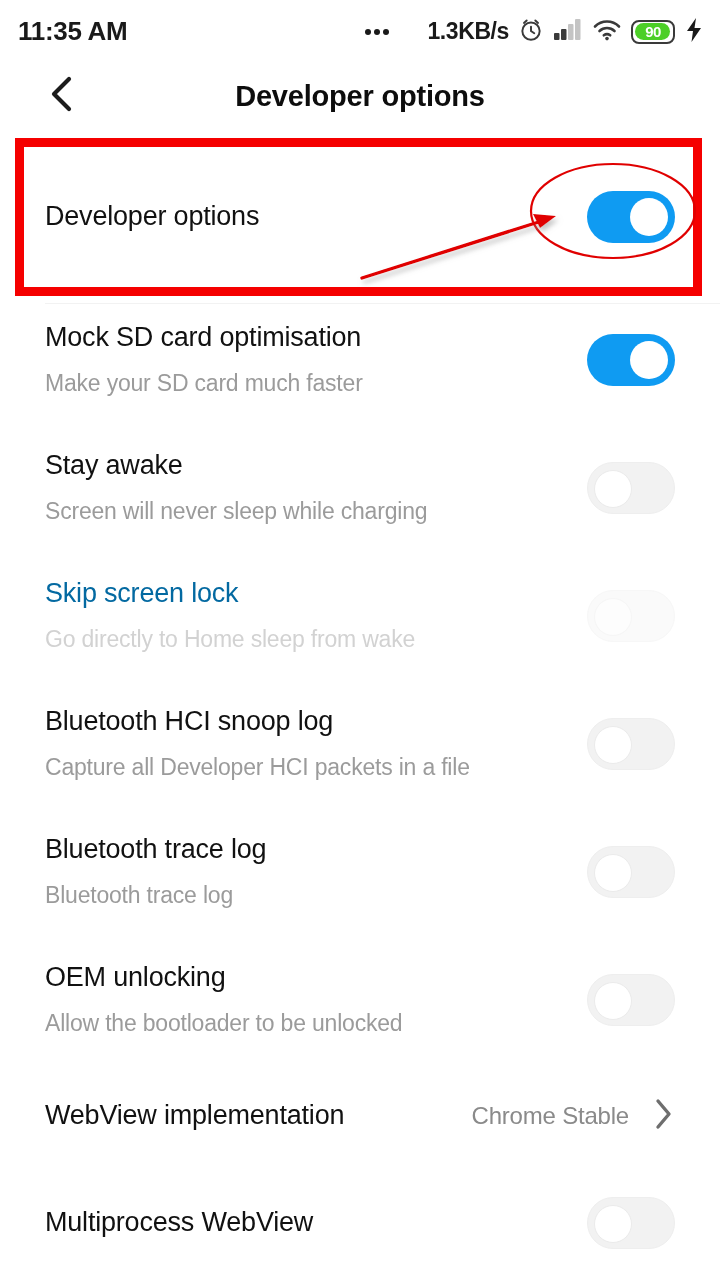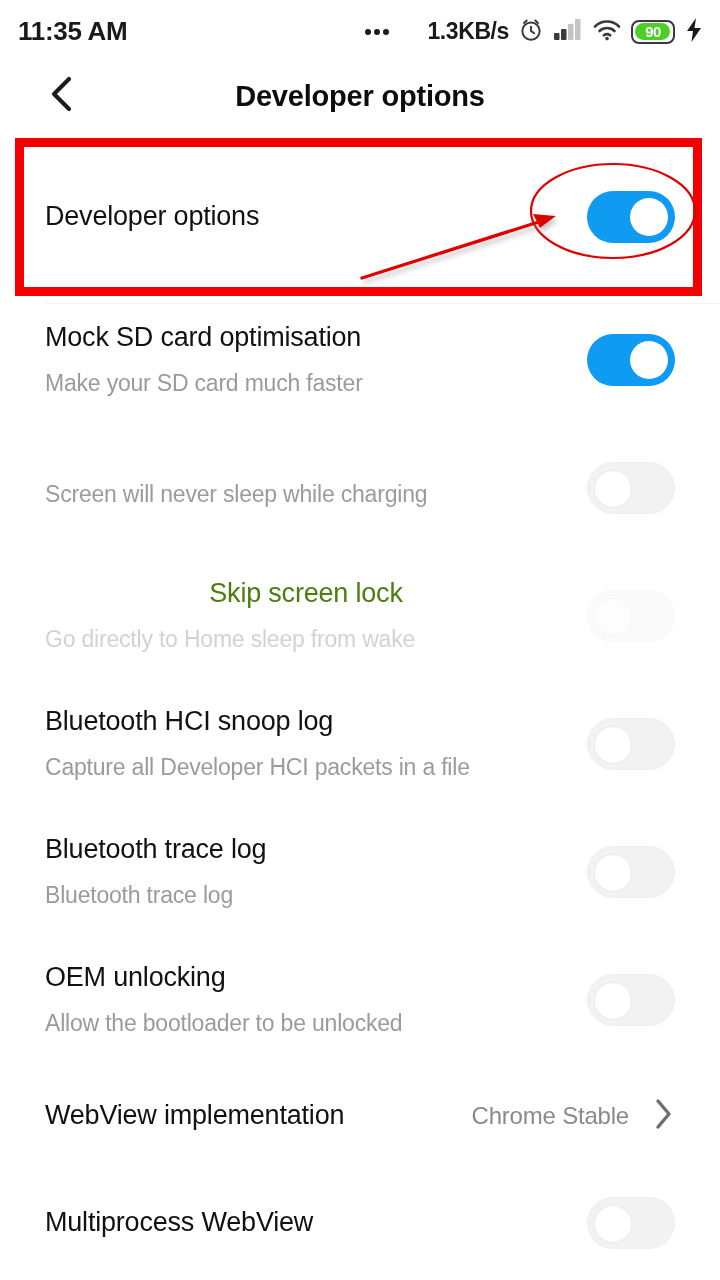--- a/index.html
+++ b/index.html
@@ -91,21 +91,21 @@
     display:flex; align-items:center;
     padding:0 45px;
     min-height:128px;
   }
   .row.first-row { min-height:158px; }
   .row-texts { flex:1; padding-right:20px; }
   .row-title {
     font-size:27px; color:#111111; line-height:1.25;
     letter-spacing:-0.2px;
   }
-  .row-title.dim { color:#4d7c0f;text-align:center; }
+  .row-title.dim { color:#0369a1; }
   .row-sub {
     font-size:23px; color:#9b9b9b; line-height:1.3;
     margin-top:14px; letter-spacing:-0.2px;
   }
   .row-sub.dim { color:#d2d2d2; }
   .row-right { display:flex; align-items:center; gap:22px; }
   .row-value { font-size:24px; color:#8a8a8a; letter-spacing:-0.2px; }
 
   .divider {
     position:absolute; left:45px; right:0; bottom:0;
@@ -225,20 +225,21 @@
       </div>
       <div class="row-right">
         <div class="toggle on">
           <span class="knob"></span>
         </div>
       </div>
     </div>
 
     <div class="row">
       <div class="row-texts">
+        <div class="row-title">Stay awake</div>
         <div class="row-sub">Screen will never sleep while charging</div>
       </div>
       <div class="row-right">
         <div class="toggle off">
           <span class="knob"></span>
         </div>
       </div>
     </div>
 
     <div class="row">

